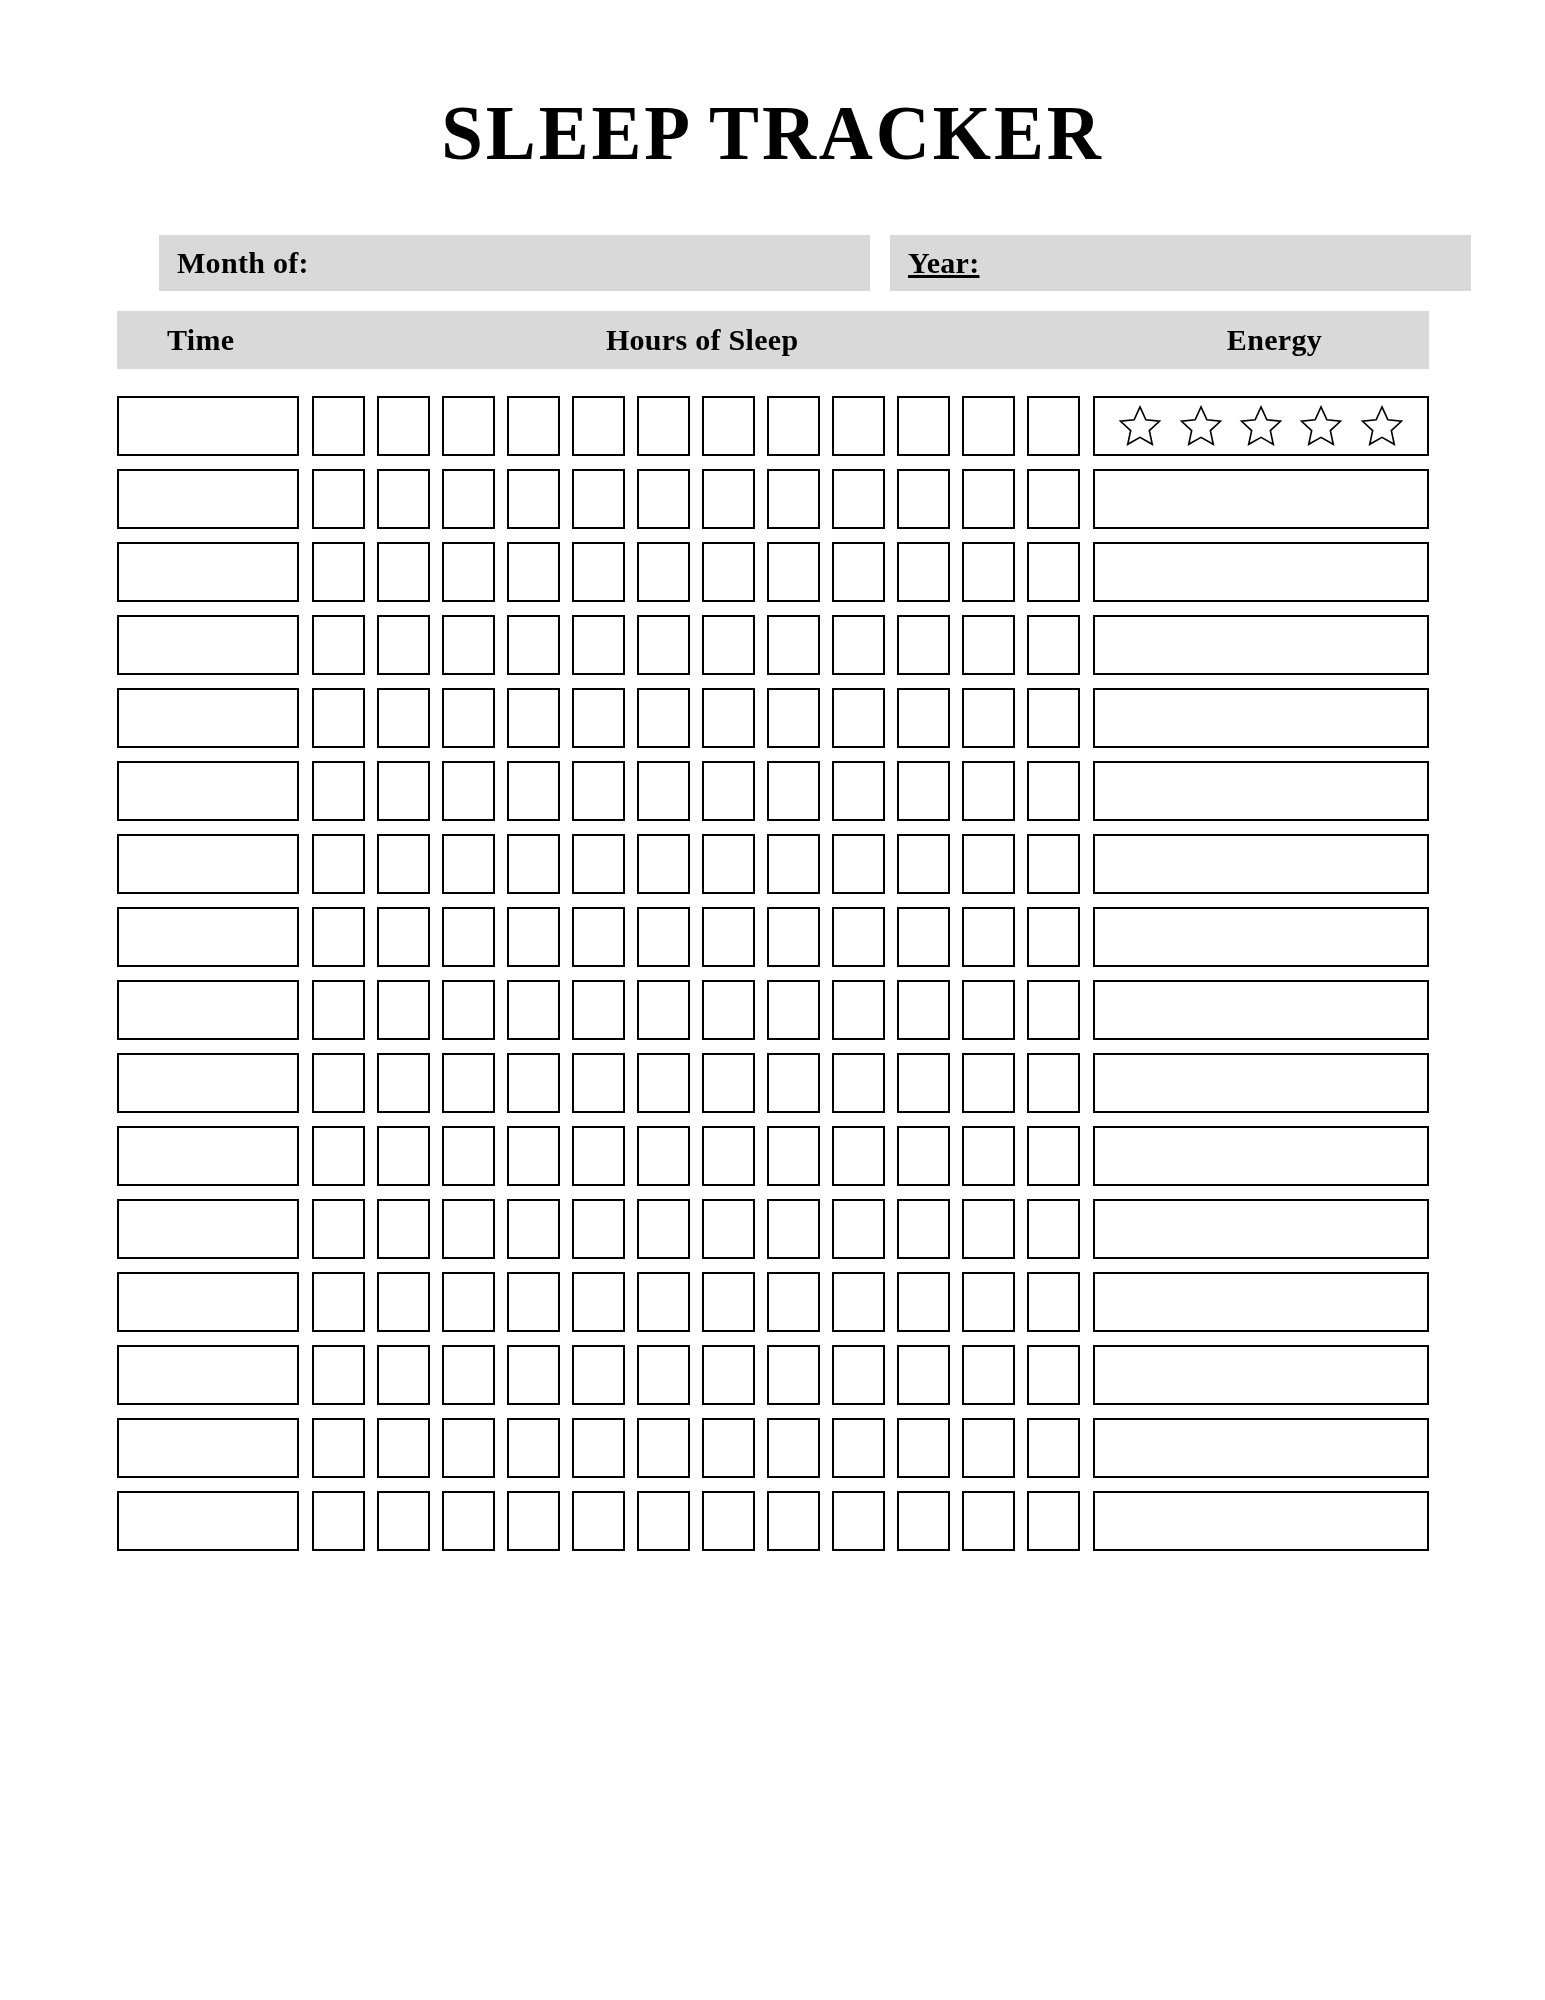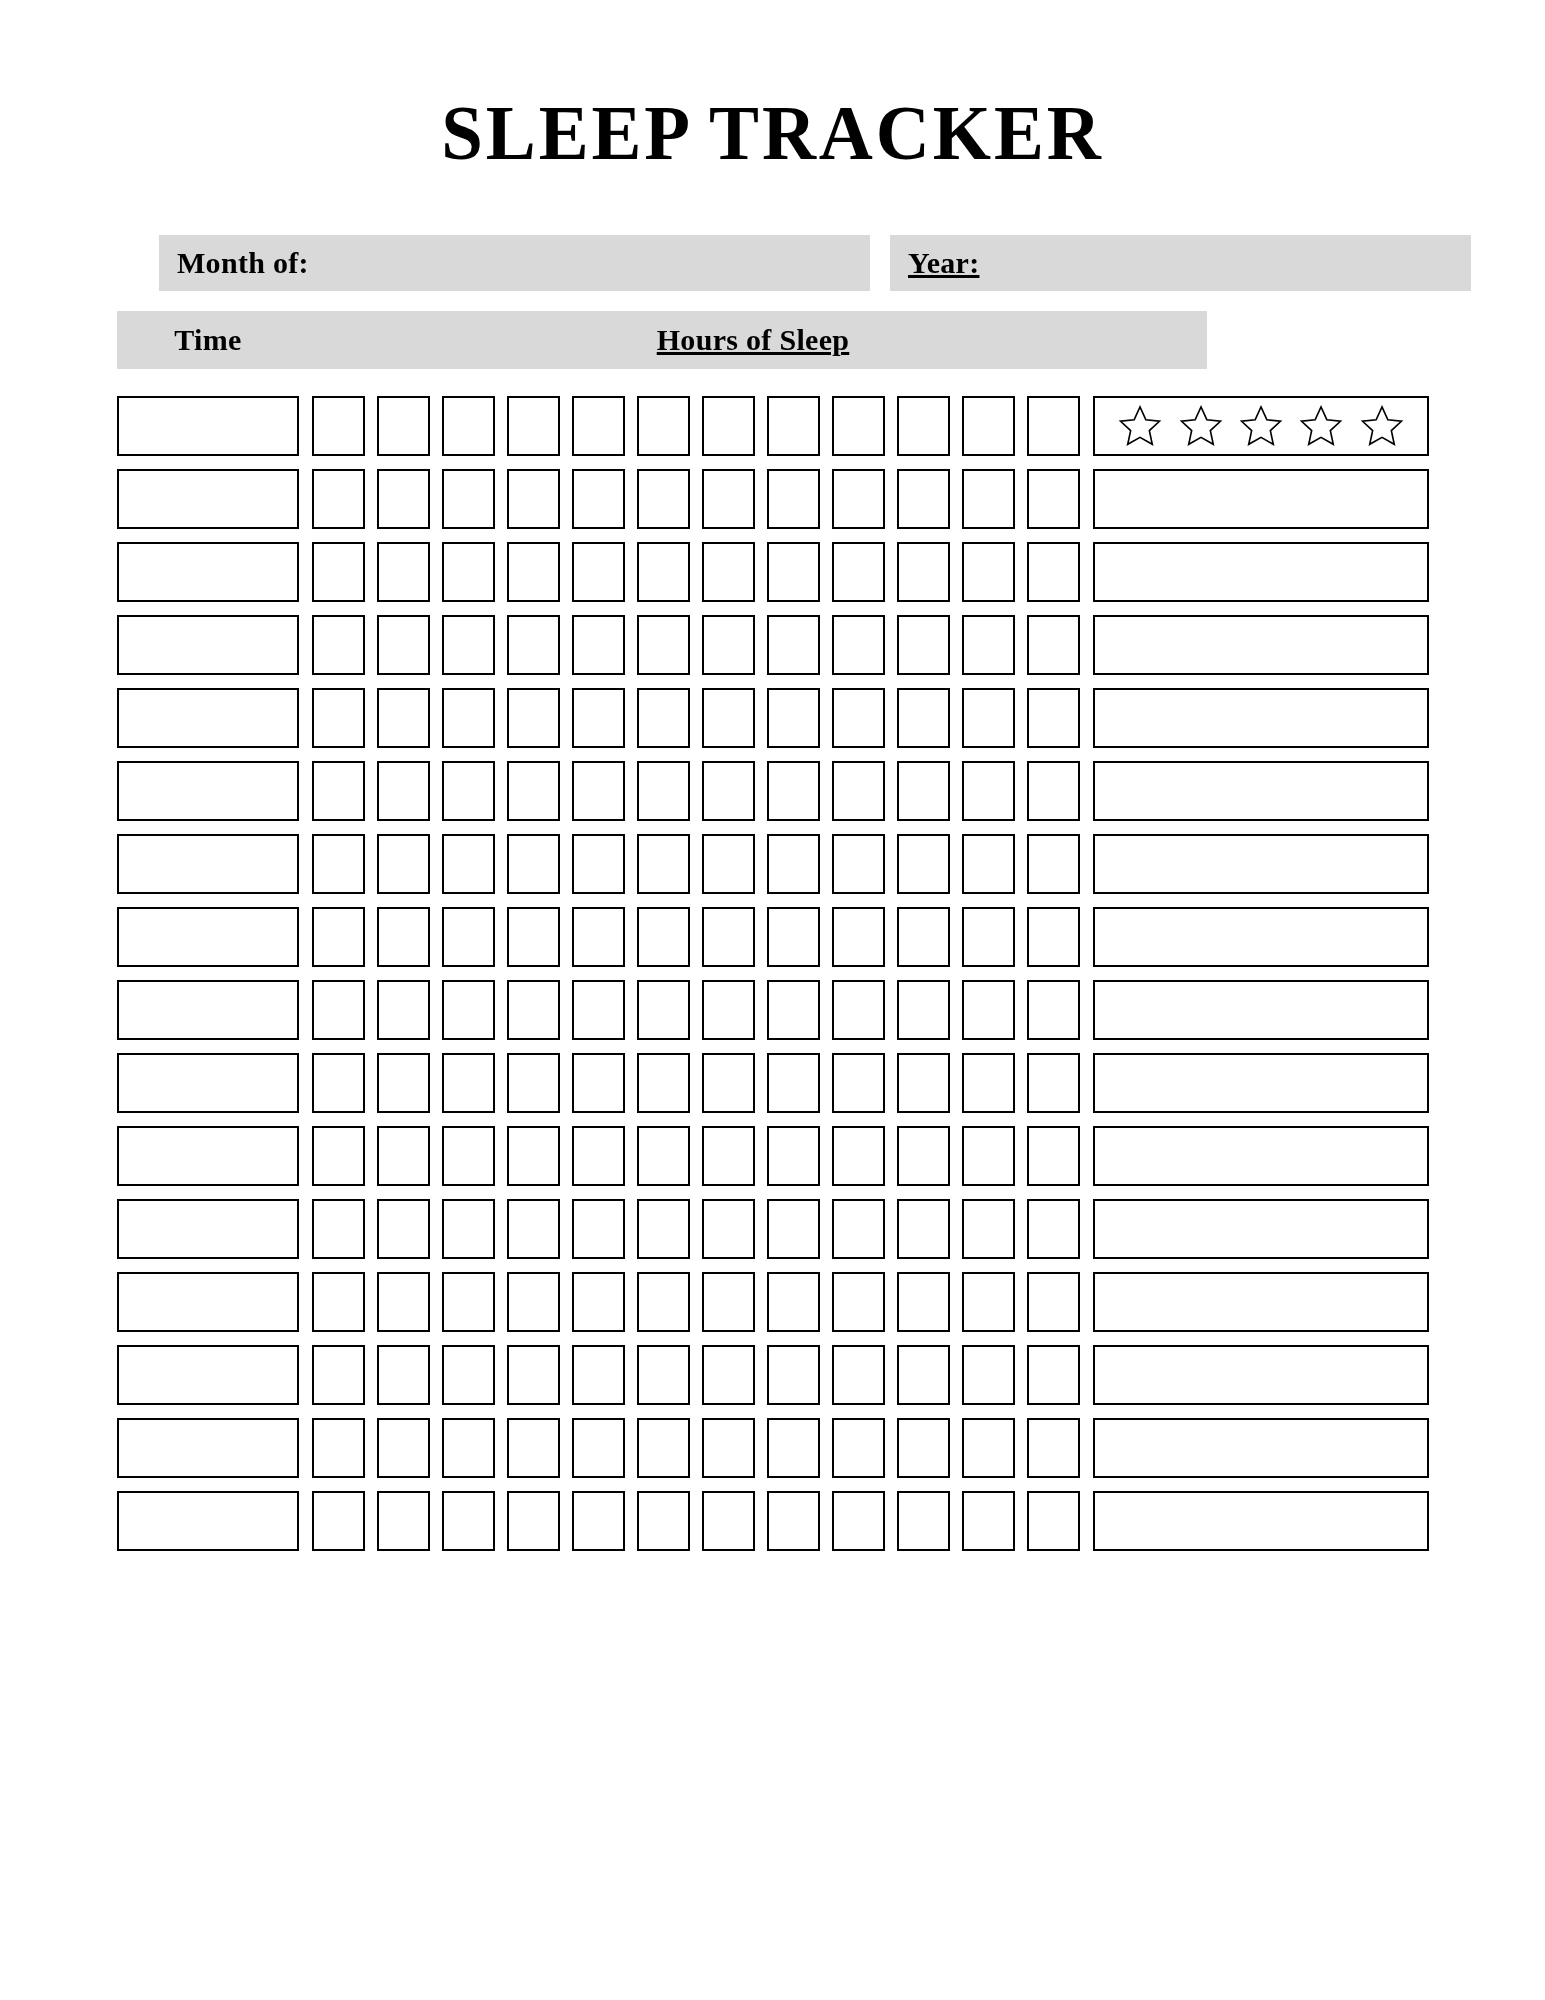--- a/index.html
+++ b/index.html
@@ -81,21 +81,21 @@
     display: flex;
     align-items: center;
     justify-content: center;
     font-weight: 700;
     font-size: 30px;
     line-height: 30px;
     letter-spacing: 0.3px;
     box-sizing: border-box;
   }
   .th-time   { width: 182px; }
-  .th-hours  { width: 908px; text-decoration: underline; }
+  .th-hours  { width: 908px; }
   .th-energy { width: 336px; }
 
   
   .tbody {
     position: absolute;
     top: 384px;
     left: 117px;
     width: 1312px;
   }
   .row {
@@ -150,20 +150,21 @@
       <span class="label">Month of:</span>
     </div>
     <div class="infobar infobar-year">
       <span class="label">Year:</span>
     </div>
   </div>
 
   <div class="thead">
     <div class="th th-time">Time</div>
     <div class="th th-hours">Hours of Sleep</div>
+    <div class="th th-energy">Energy</div>
   </div>
 
   <div class="tbody" id="tbody">
       <div class="row">
         <div class="cell-time"></div>
         <div class="hours">
           <div class="hour-box"></div>
           <div class="hour-box"></div>
           <div class="hour-box"></div>
           <div class="hour-box"></div>

